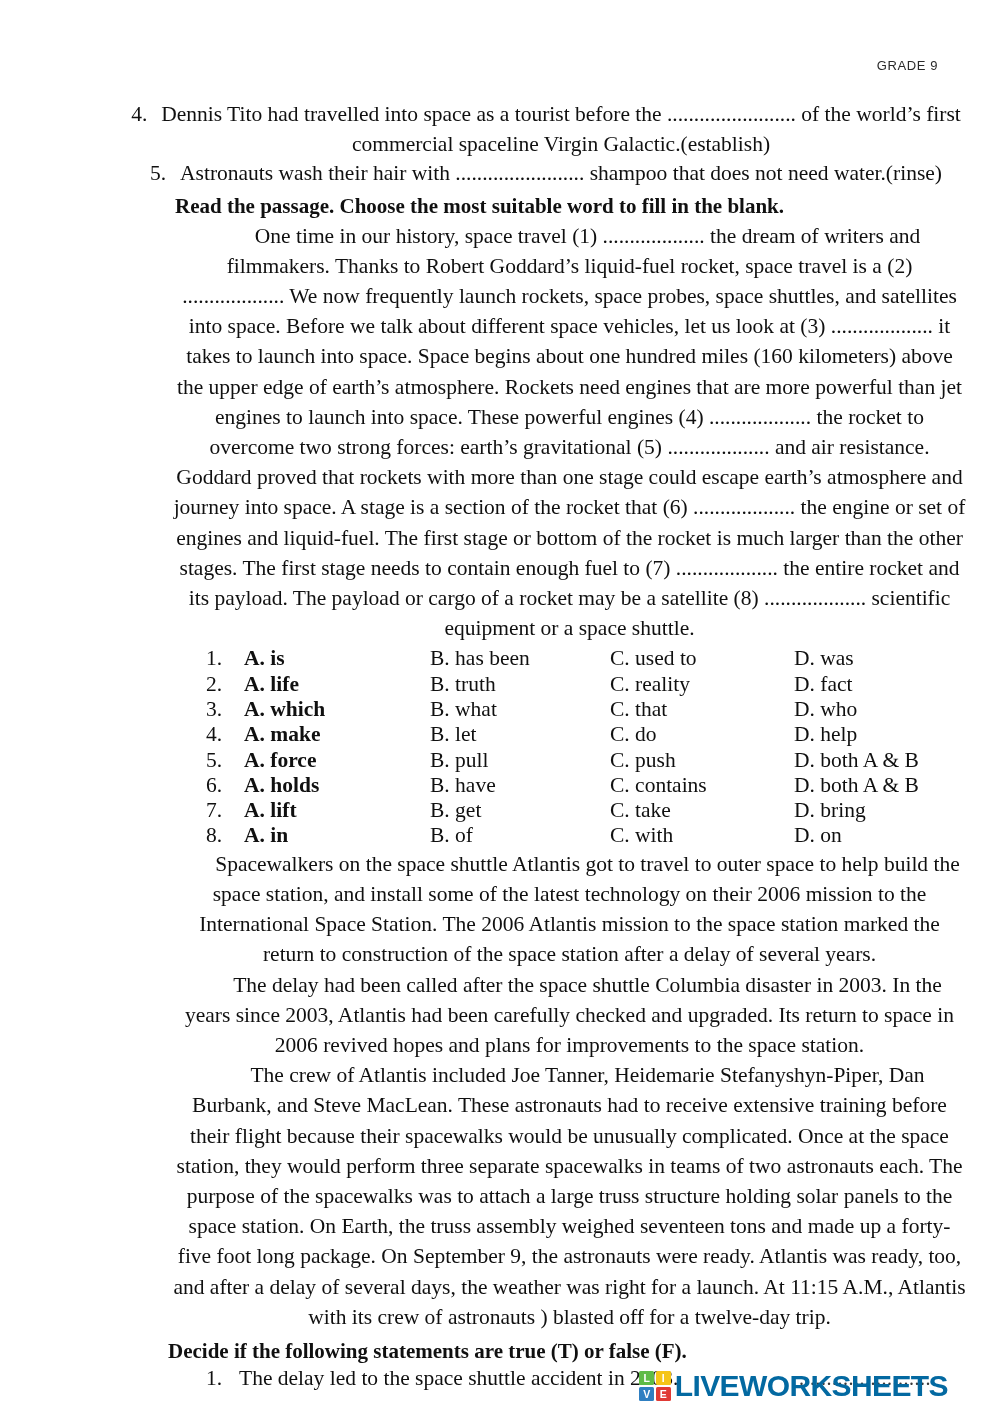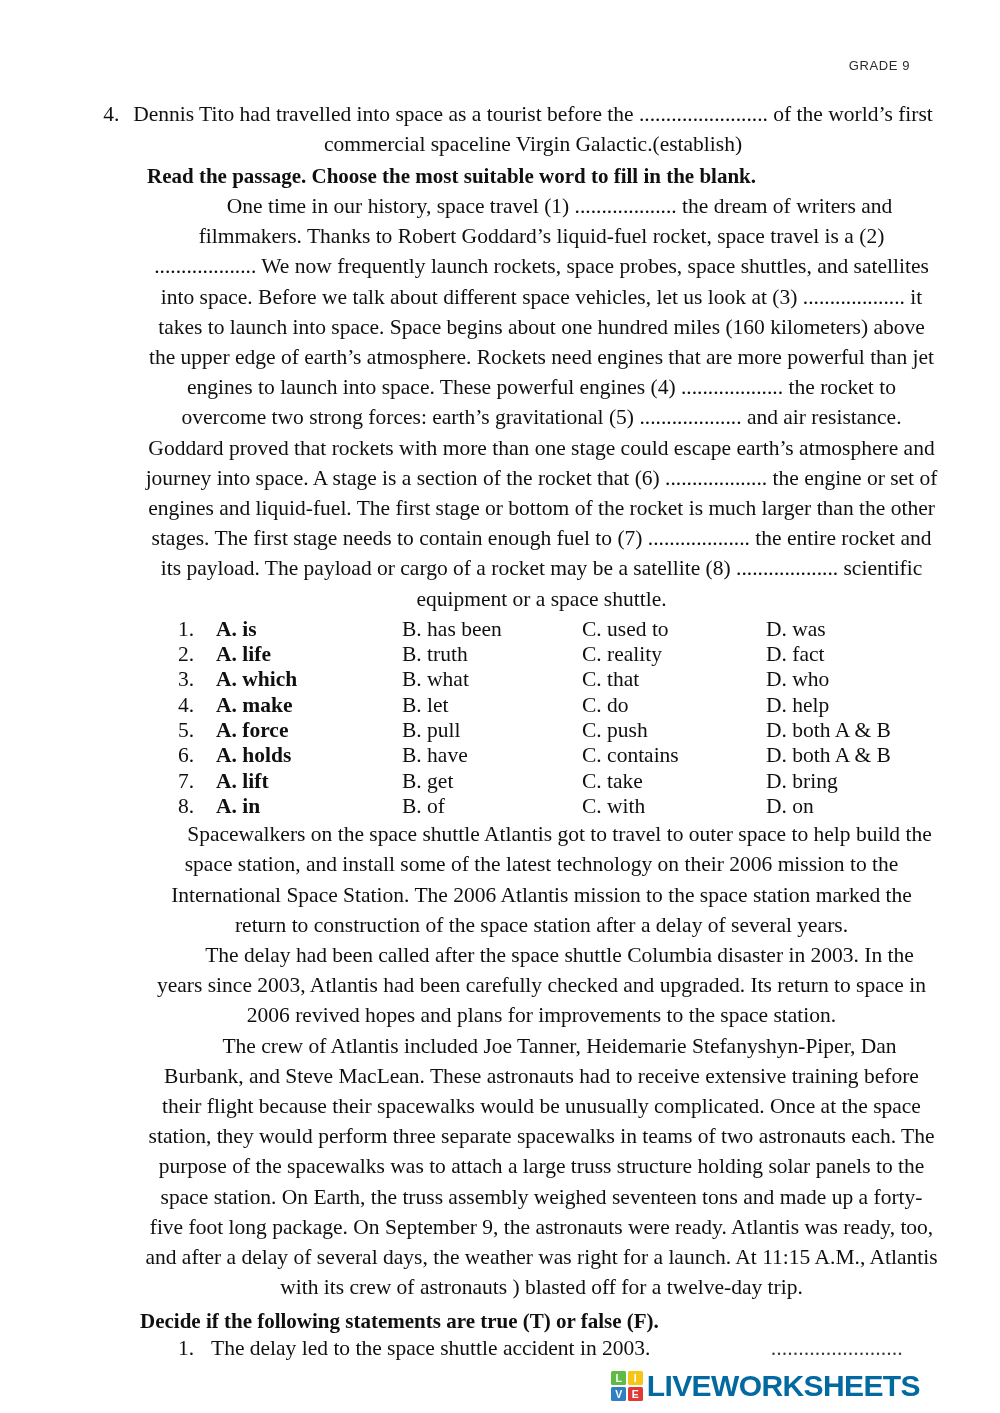--- a/index.html
+++ b/index.html
@@ -15,20 +15,21 @@
     font-family: "Liberation Serif", "DejaVu Serif", serif;
     color: #101010;
     overflow: hidden;
   }
 
   .page {
     position: relative;
     width: 928px;
     height: 1413px;
     box-sizing: border-box;
+    margin-left: 28px;
   }
 
   
   .grade-header {
     position: absolute;
     top: 58px;
     right: 18px;
     font-family: "Liberation Sans", "DejaVu Sans", sans-serif;
     font-size: 13px;
     letter-spacing: 0.6px;
@@ -190,20 +191,23 @@
 <div class="page">
 
   <div class="grade-header">GRADE  9</div>
 
   <div class="content">
 
     <ul class="fill-list">
       <li class="fill-item">
         <span class="fill-num">4.</span><span>Dennis Tito had travelled into space as a tourist before the ........................ of the world’s first commercial spaceline Virgin Galactic.(establish)</span>
       </li>
+      <li class="fill-item">
+        <span class="fill-num">5.</span><span>Astronauts wash their hair with ........................ shampoo that does not need water.(rinse)</span>
+      </li>
     </ul>
 
     <div class="instruction">Read the passage. Choose the most suitable word to fill in the blank.</div>
 
     <div class="passage">
       <p>One time in our history, space travel (1) ................... the dream of writers and filmmakers. Thanks to Robert Goddard’s liquid-fuel rocket, space travel is a (2) ................... We now frequently launch rockets, space probes, space shuttles, and satellites into space. Before we talk about different space vehicles, let us look at (3) ................... it takes to launch into space. Space begins about one hundred miles (160 kilometers) above the upper edge of earth’s atmosphere. Rockets need engines that are more powerful than jet engines to launch into space. These powerful engines (4) ................... the rocket to overcome two strong forces: earth’s gravitational (5) ................... and air resistance. Goddard proved that rockets with more than one stage could escape earth’s atmosphere and journey into space. A stage is a section of the rocket that (6) ................... the engine or set of engines and liquid-fuel. The first stage or bottom of the rocket is much larger than the other stages. The first stage needs to contain enough fuel to (7) ................... the entire rocket and its payload. The payload or cargo of a rocket may be a satellite (8) ................... scientific equipment or a space shuttle.</p>
     </div>
 
     <div class="mcq">
       <div class="mcq-row">

